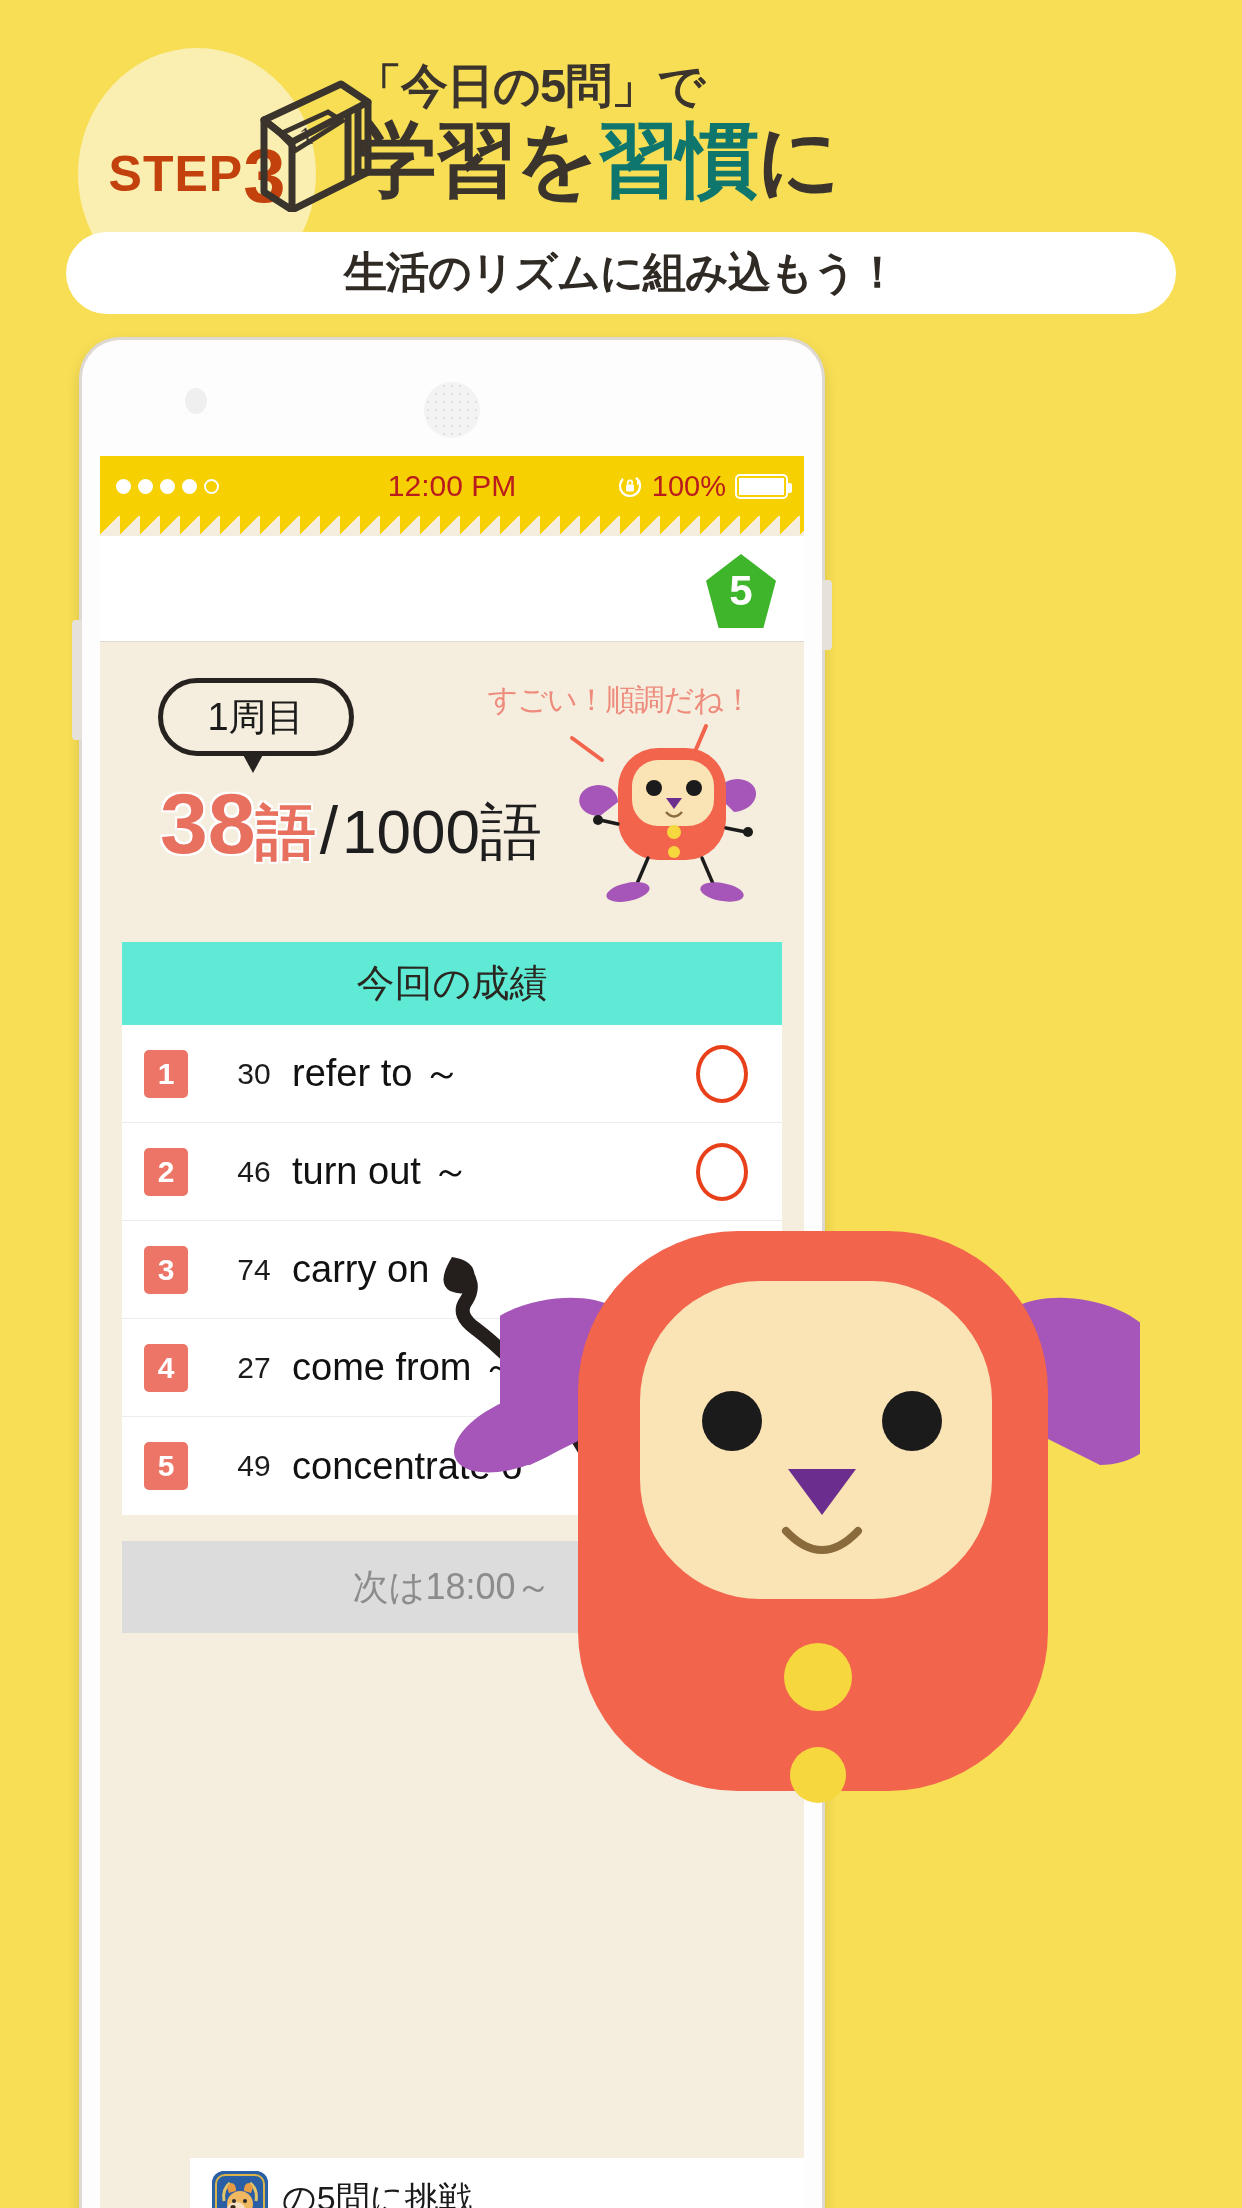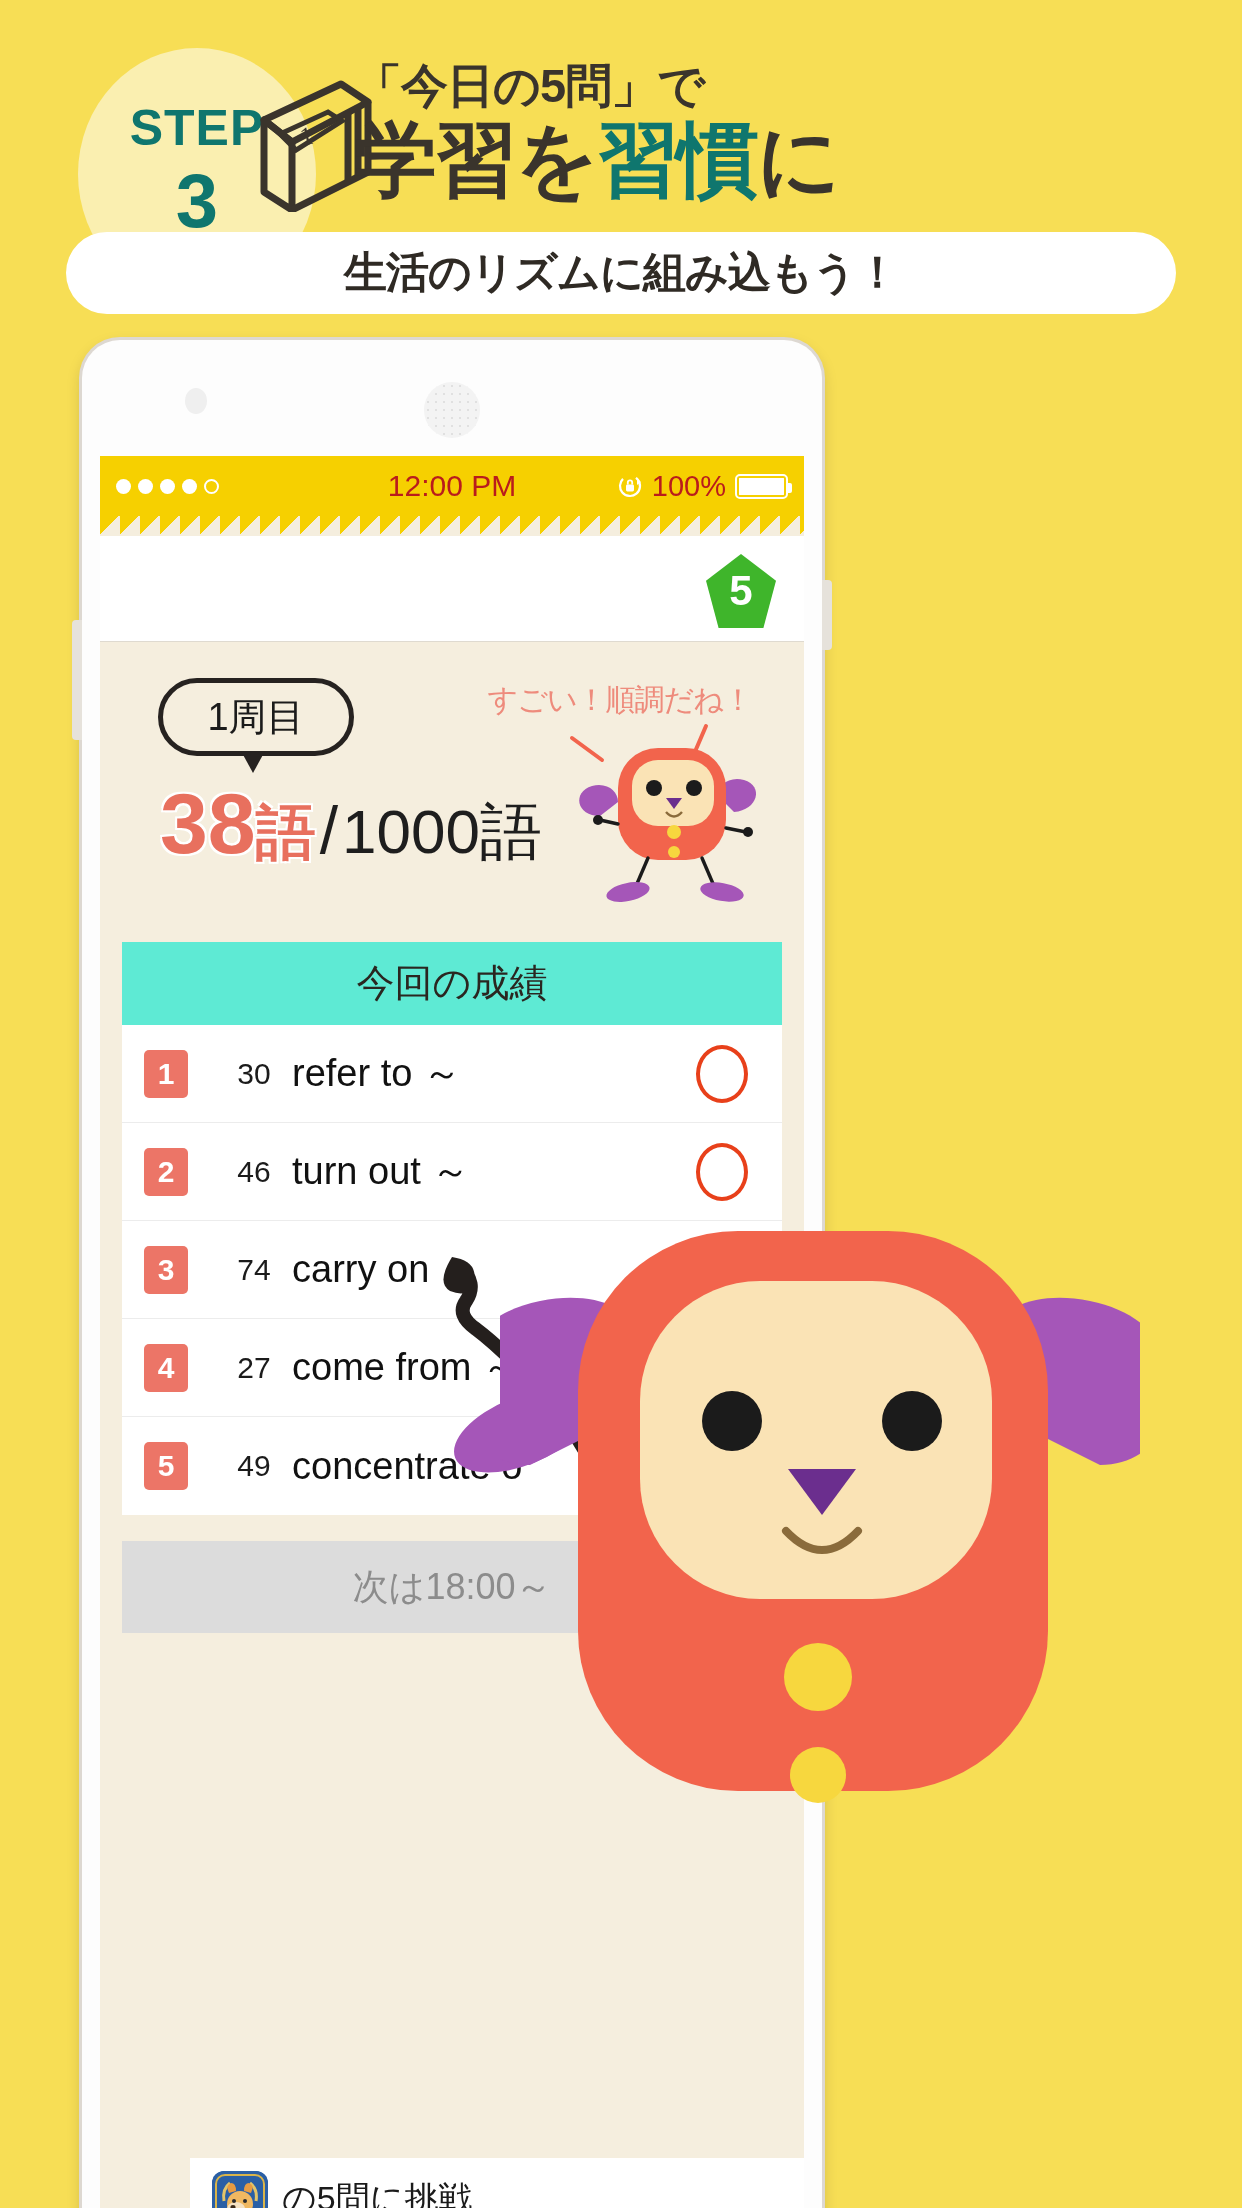--- a/index.html
+++ b/index.html
@@ -7,22 +7,22 @@
   body {
     font-family: "Liberation Sans", "DejaVu Sans", sans-serif;
     background:#F7DE55;
     position:relative;
   }
 
   
   .step-ellipse{
     position:absolute; left:78px; top:48px; width:238px; height:252px;
     background:#FAEFB0; border-radius:50%;
-    display:flex; flex-direction:column; align-items:center; justify-content:center;
-    color:#0f766e;
+    display:flex; flex-direction:row; align-items:center; justify-content:center;
+    color:#c2410c;
   }
   .step-word{ font-size:50px; font-weight:700; letter-spacing:1px; line-height:1; }
   .step-num{ font-size:76px; font-weight:700; line-height:1.15; margin-top:4px;}
 
   
   .book-icon{ position:absolute; left:246px; top:72px; width:140px; height:140px; }
 
   
   .headline{ position:absolute; left:355px; top:62px; width:700px; }
   .hl-small{

